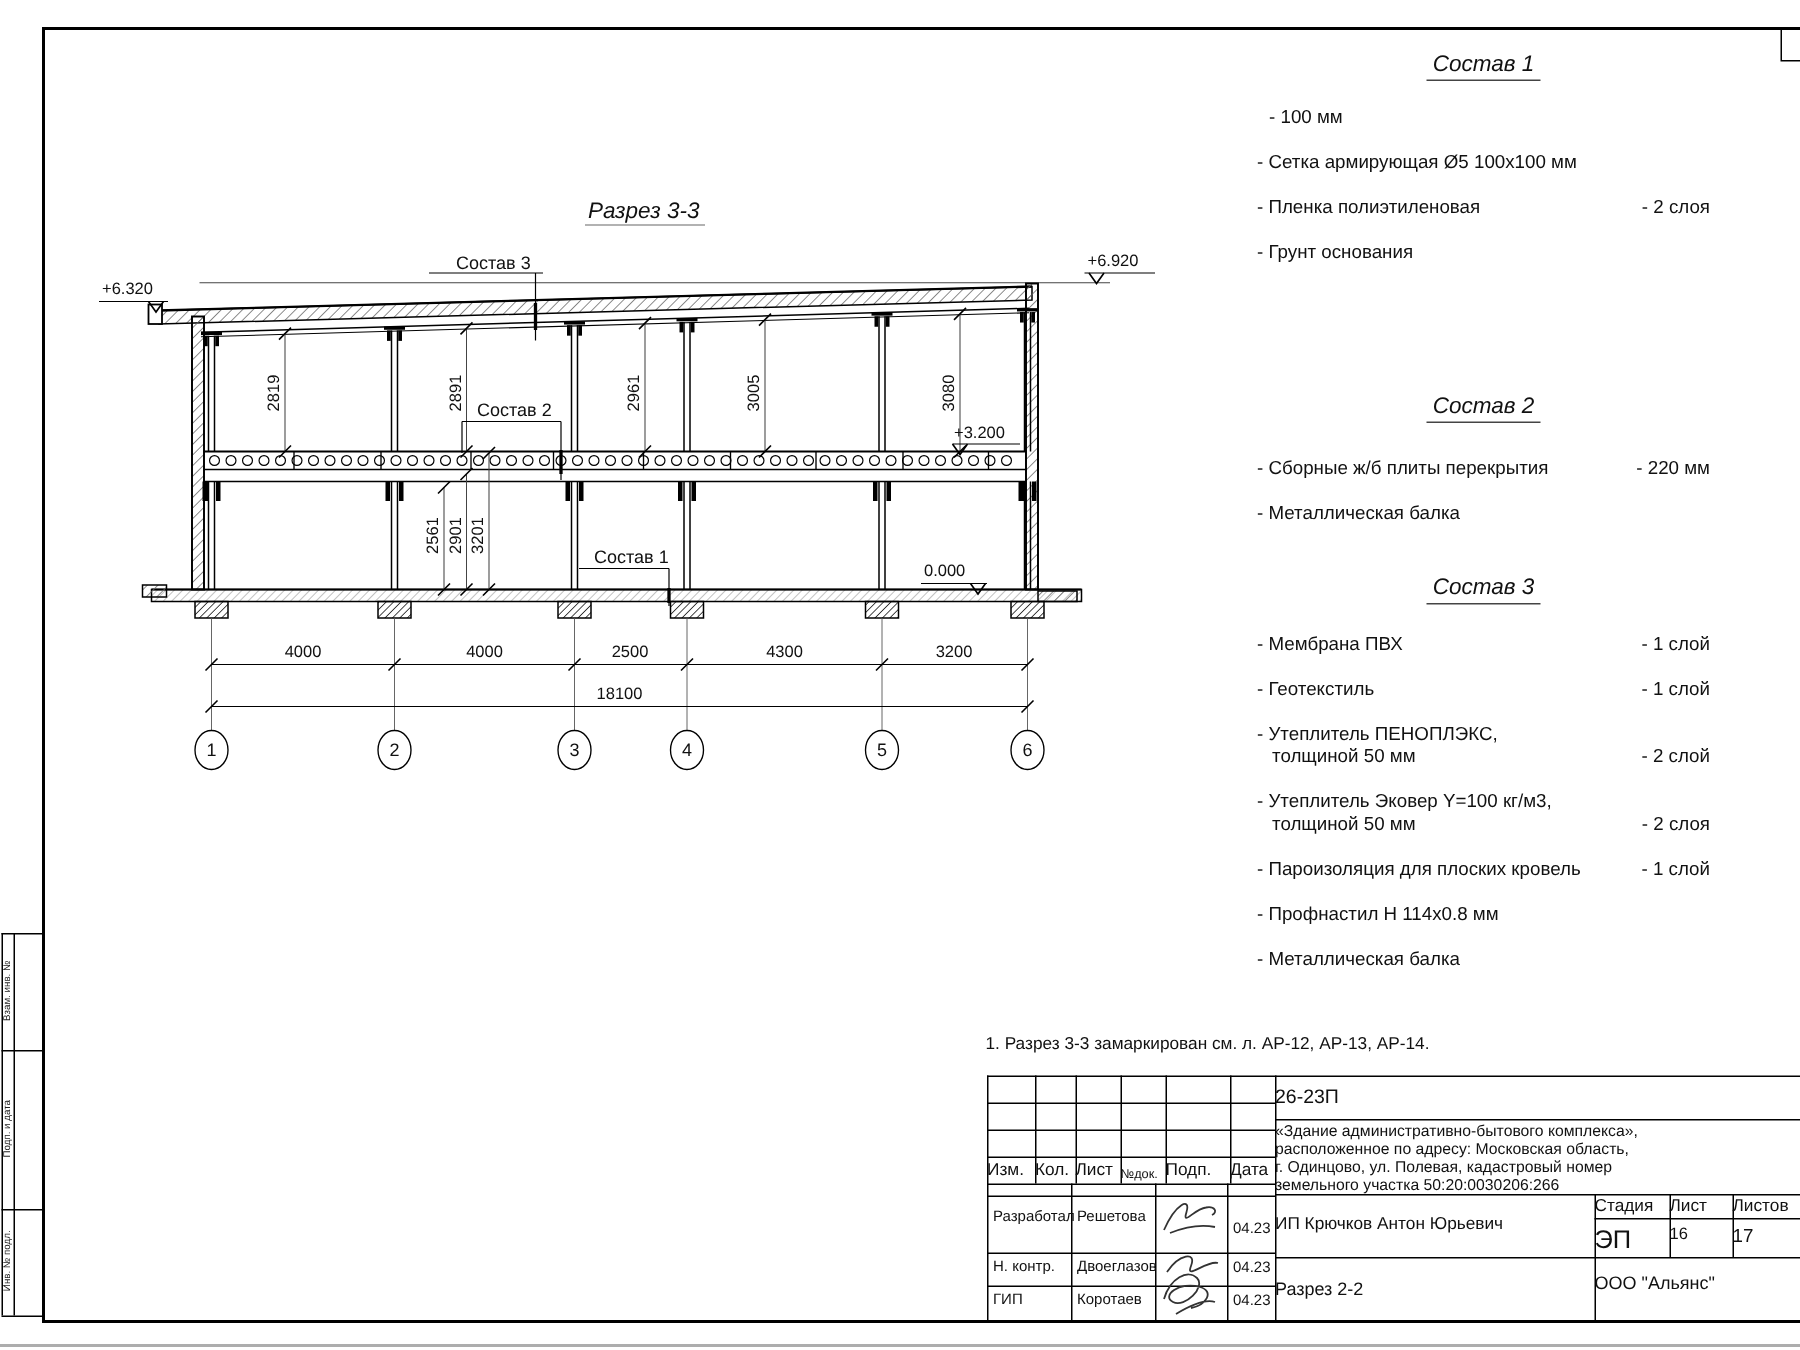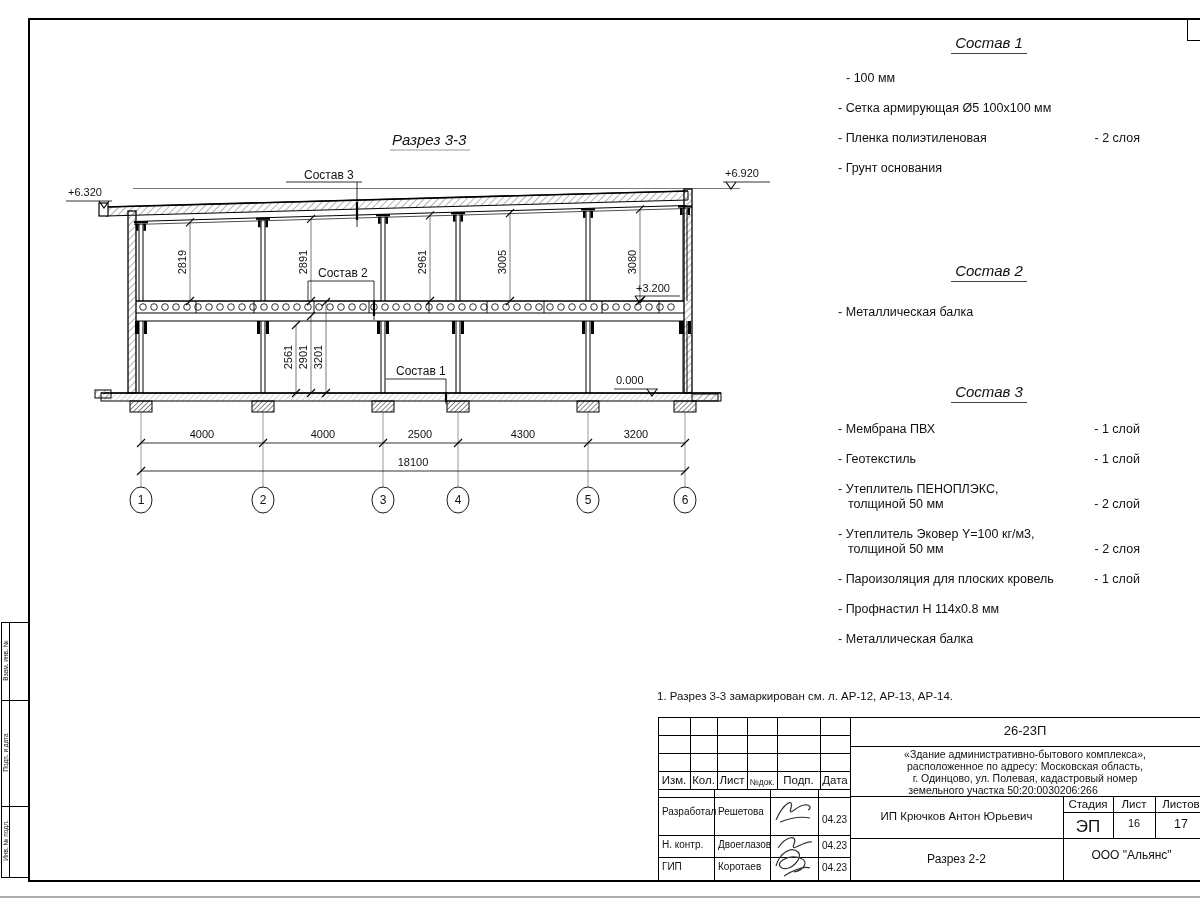--- a/index.html
+++ b/index.html
@@ -17,21 +17,21 @@
   
   .lists{position:absolute;left:838px;width:302px}
   .list-title{font-style:italic;font-size:15px;text-align:center;margin-bottom:20px}
   .list-title span{border-bottom:1px solid #444;padding:0 4px 2px}
   .li{display:flex;justify-content:space-between;align-items:flex-end;margin-bottom:15px;
       font-size:12.5px;line-height:15px}
   .ind{padding-left:10px}
   .li-val{white-space:nowrap;padding-left:8px}
   
   .tb{position:absolute;font-size:11px;white-space:nowrap}
-  .tbc{position:absolute;text-align:center;white-space:nowrap}
+  .tbc{position:absolute;white-space:nowrap}
   .mlab{position:absolute;font-size:6.5px;white-space:nowrap;text-align:center;
         transform:rotate(-90deg);transform-origin:center;color:#222;width:70px}
   .note{position:absolute;font-size:11.5px}
   .edge{position:absolute;background:#adadad}
 </style>
 </head>
 <body>
 
 <div class="hl frame" style="left:28px;top:18px;width:1172px;height:2px"></div>
 <div class="vl frame" style="left:28px;top:18px;width:2px;height:864px"></div>
@@ -333,20 +333,26 @@
         <div>- Грунт основания</div>
       </div>
     <div class="li-val"></div>
   </div>
 </div>
 
 <div class="lists" style="top:262px">
   <div class="list-title" style="margin-bottom:26px"><span>Состав 2</span></div>
   <div class="li">
     <div class="li-text">
+        <div>- Сборные ж/б плиты перекрытия</div>
+      </div>
+    <div class="li-val">- 220 мм</div>
+  </div>
+  <div class="li">
+    <div class="li-text">
         <div>- Металлическая балка</div>
       </div>
     <div class="li-val"></div>
   </div>
 </div>
 
 <div class="lists" style="top:383px">
   <div class="list-title" style="margin-bottom:22px"><span>Состав 3</span></div>
   <div class="li">
     <div class="li-text">

